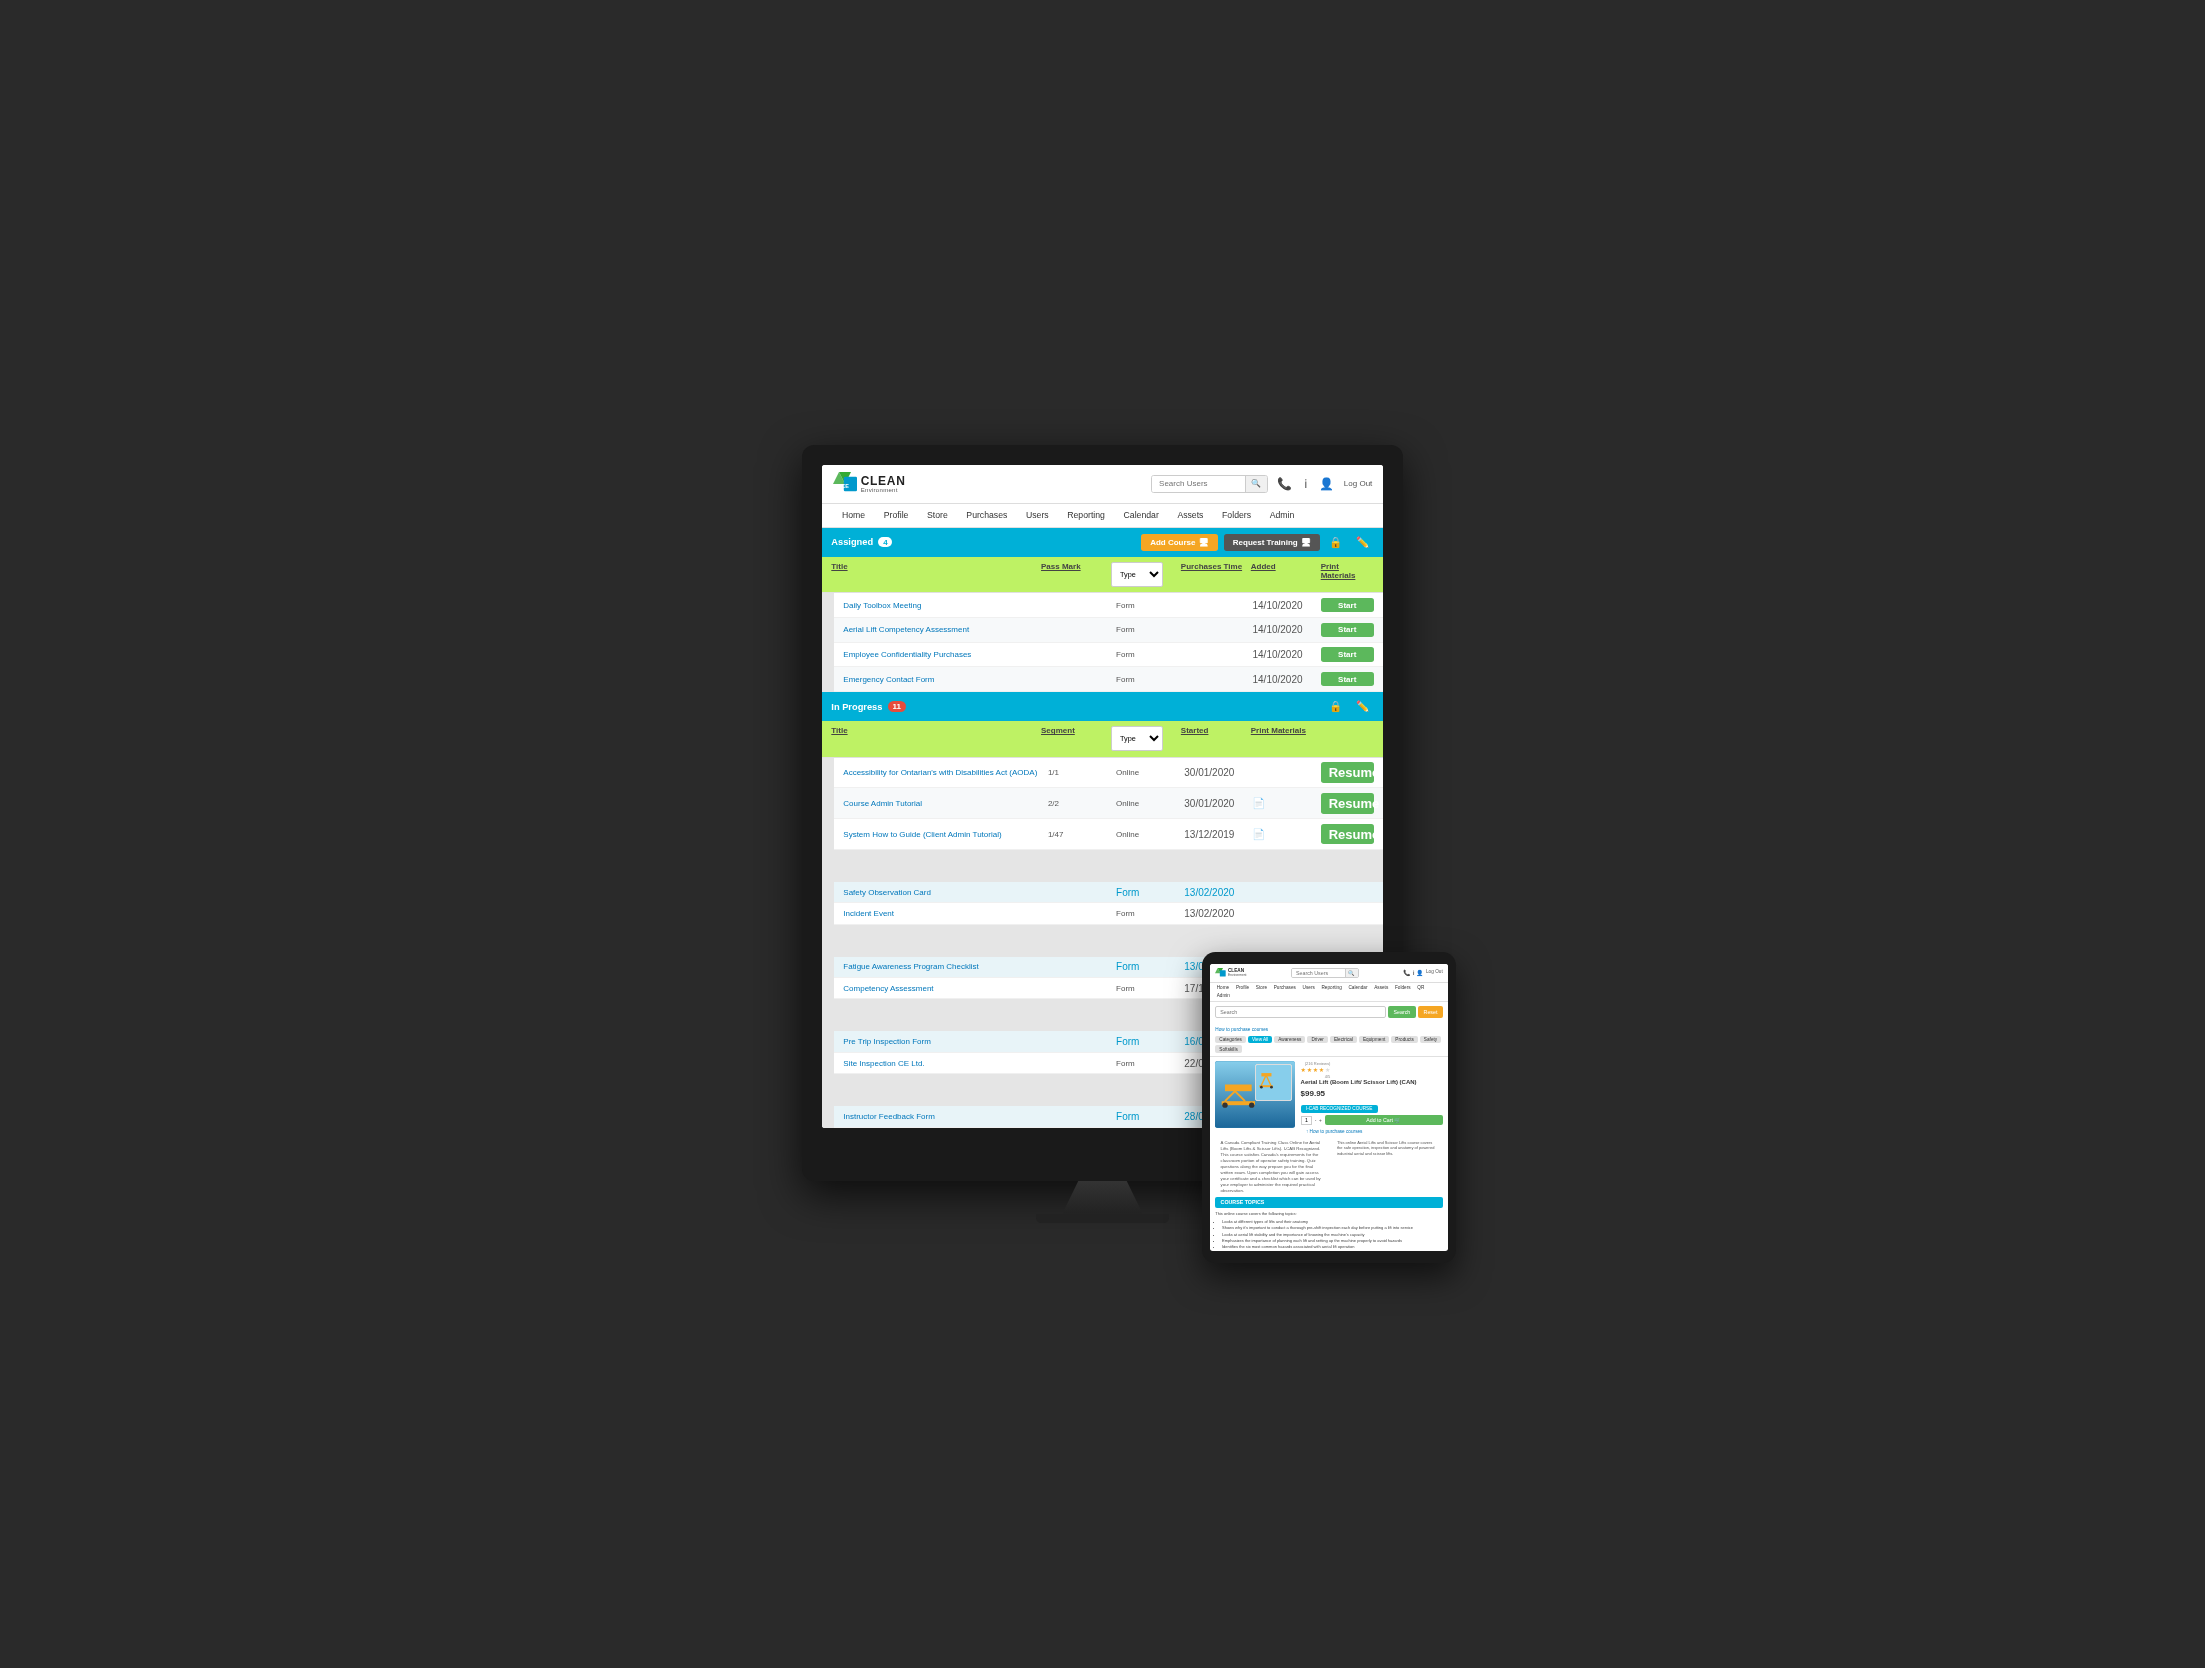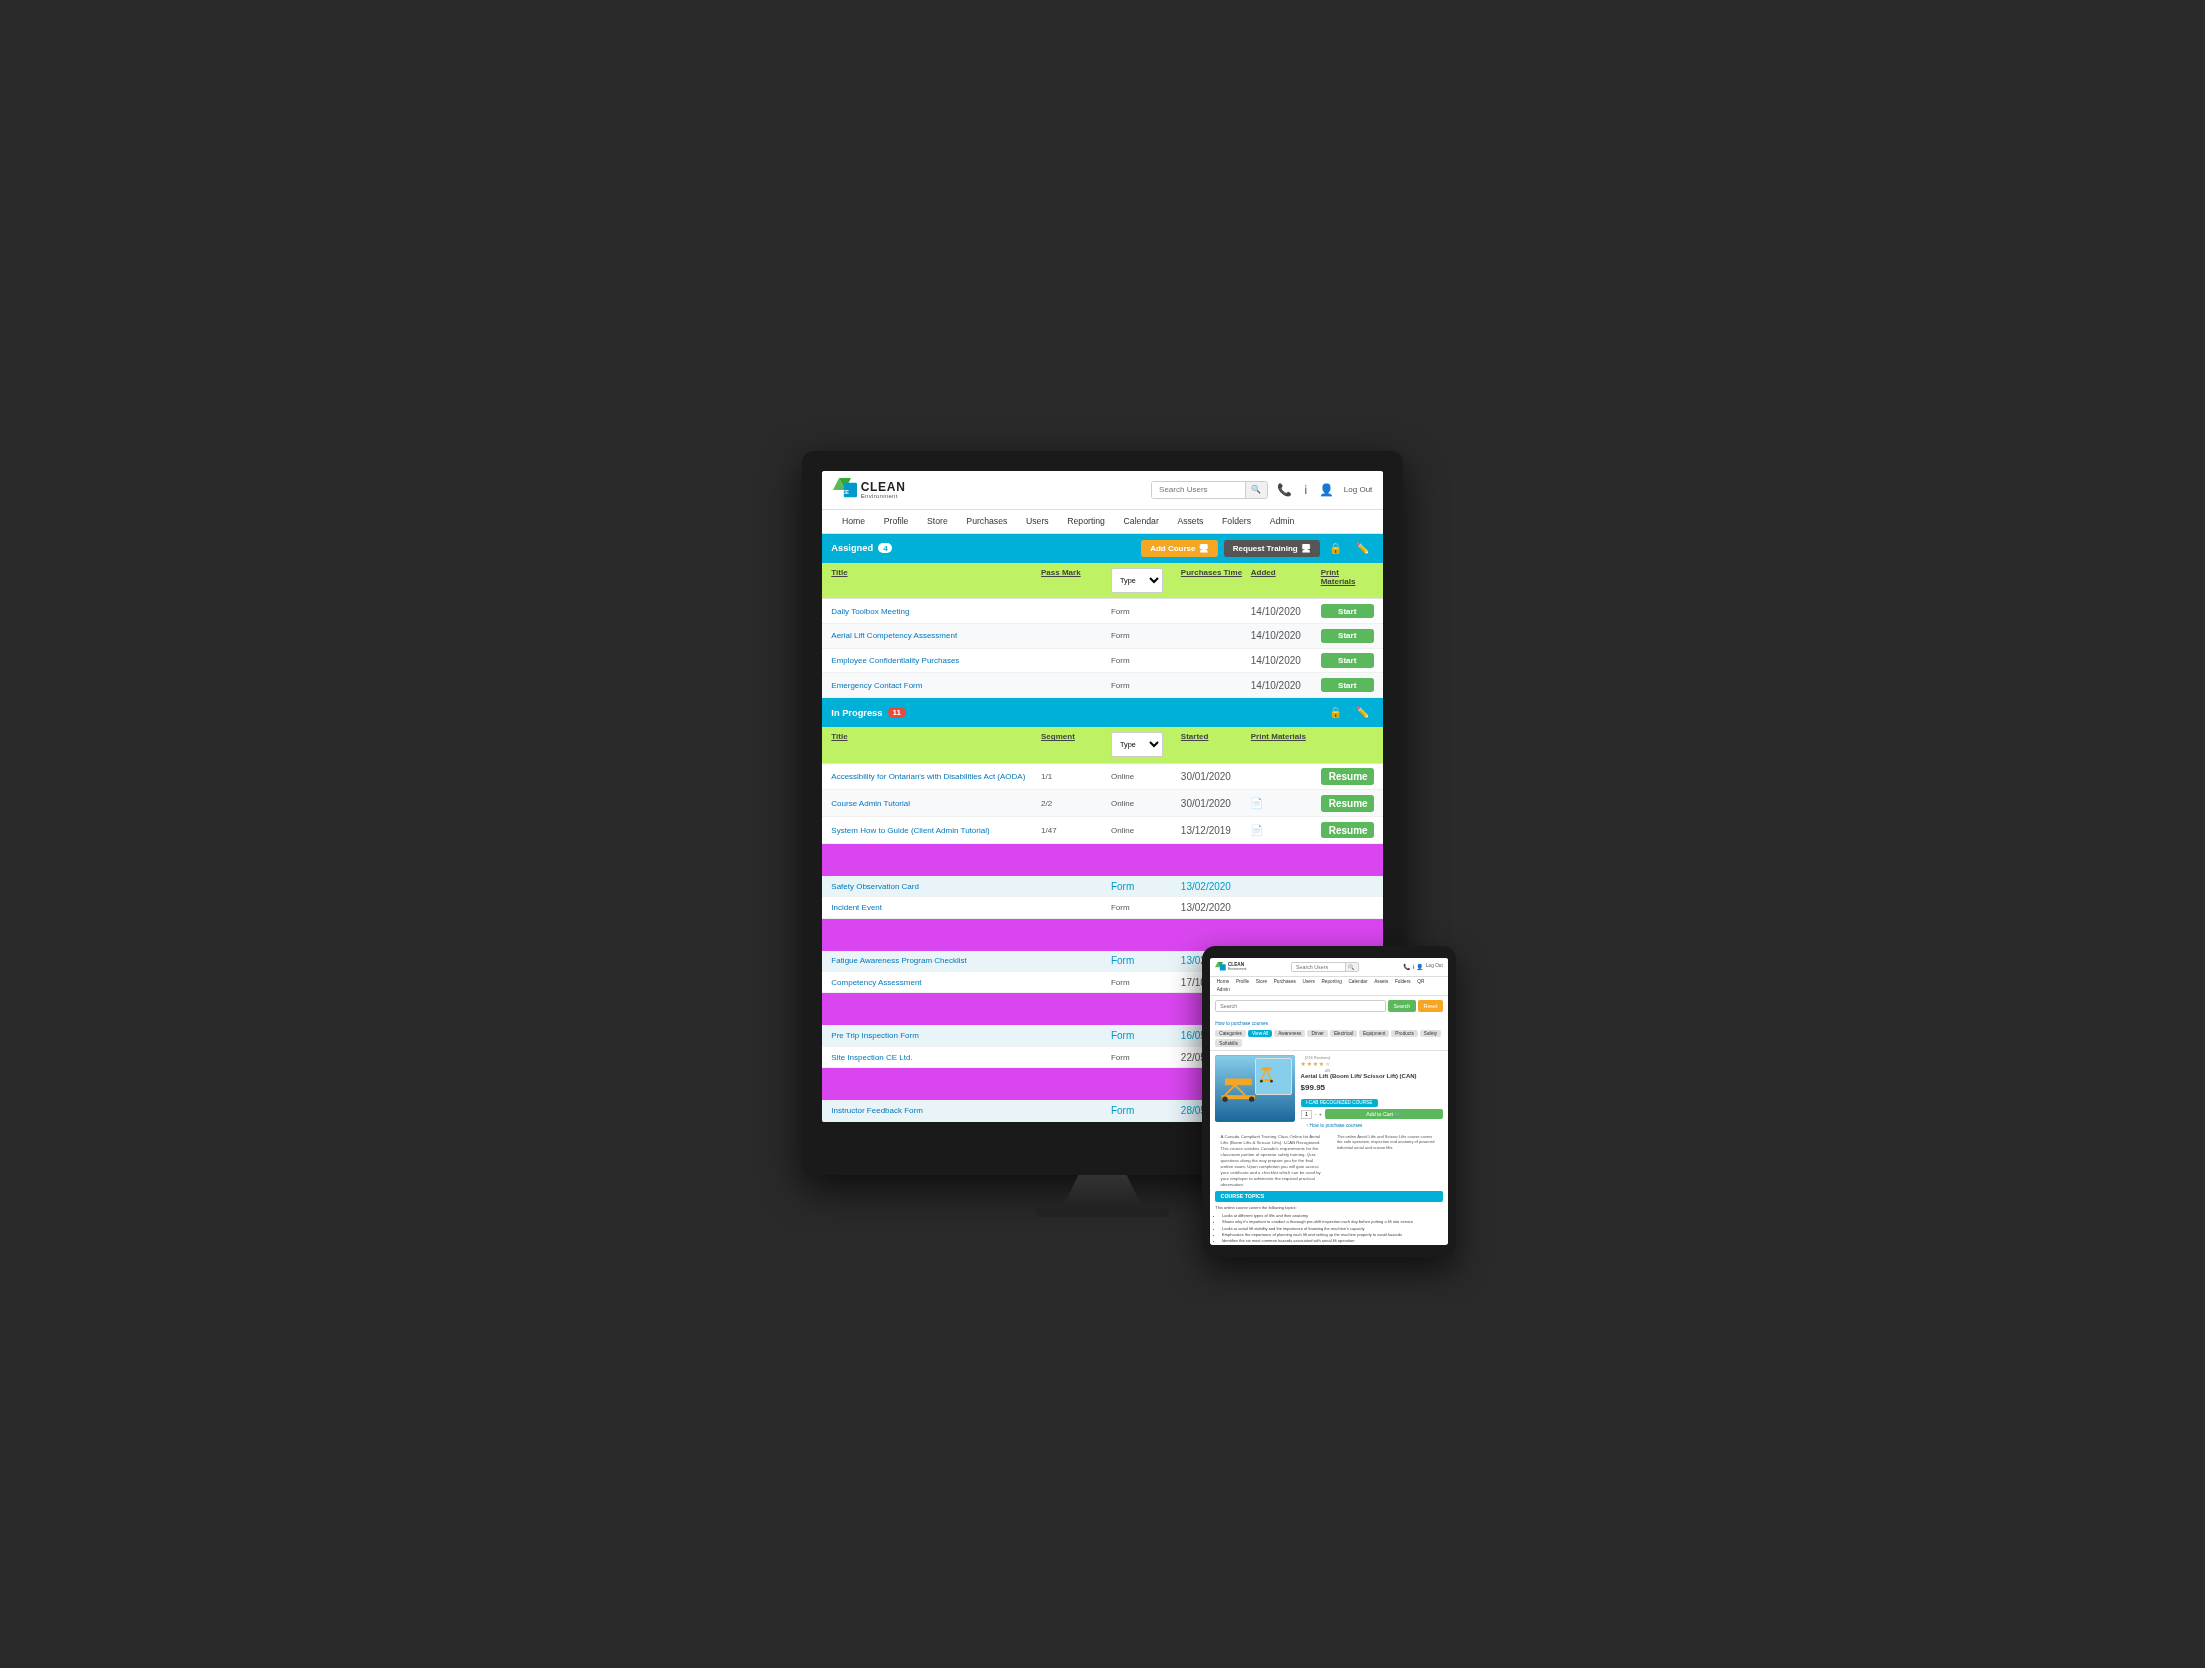--- a/index.html
+++ b/index.html
@@ -220,21 +220,22 @@
       background: transparent;
       border: none;
       color: #fff;
       font-size: 10.7px;
       cursor: pointer;
       padding: 2.7px 4px;
     }
 
     
     .table-container {
-      background: #d946ef;
+      background: #e5e5e5;
+      padding-left: 12px;
     }
 
     .col-headers {
       display: grid;
       padding: 5.3px 9.3px;
       background: #bef264;
       border-bottom: 0.7px solid #e0e0e0;
       font-size: 8px;
       font-weight: bold;
       color: #444;
@@ -300,21 +301,21 @@
       cursor: pointer;
       font-weight: bold;
     }
 
     .btn-resume {
       background: #5cb85c;
       color: #fff;
       border: none;
       border-radius: 2.7px;
       padding: 2.7px 8px;
-      font-size: 10px;
+      font-size: 13px;
       cursor: pointer;
       font-weight: bold;
     }
 
     .type-select {
       border: 0.7px solid #ccc;
       border-radius: 2px;
       padding: 6px 4px;
       font-size: 7.3px;
       background: #fff;

